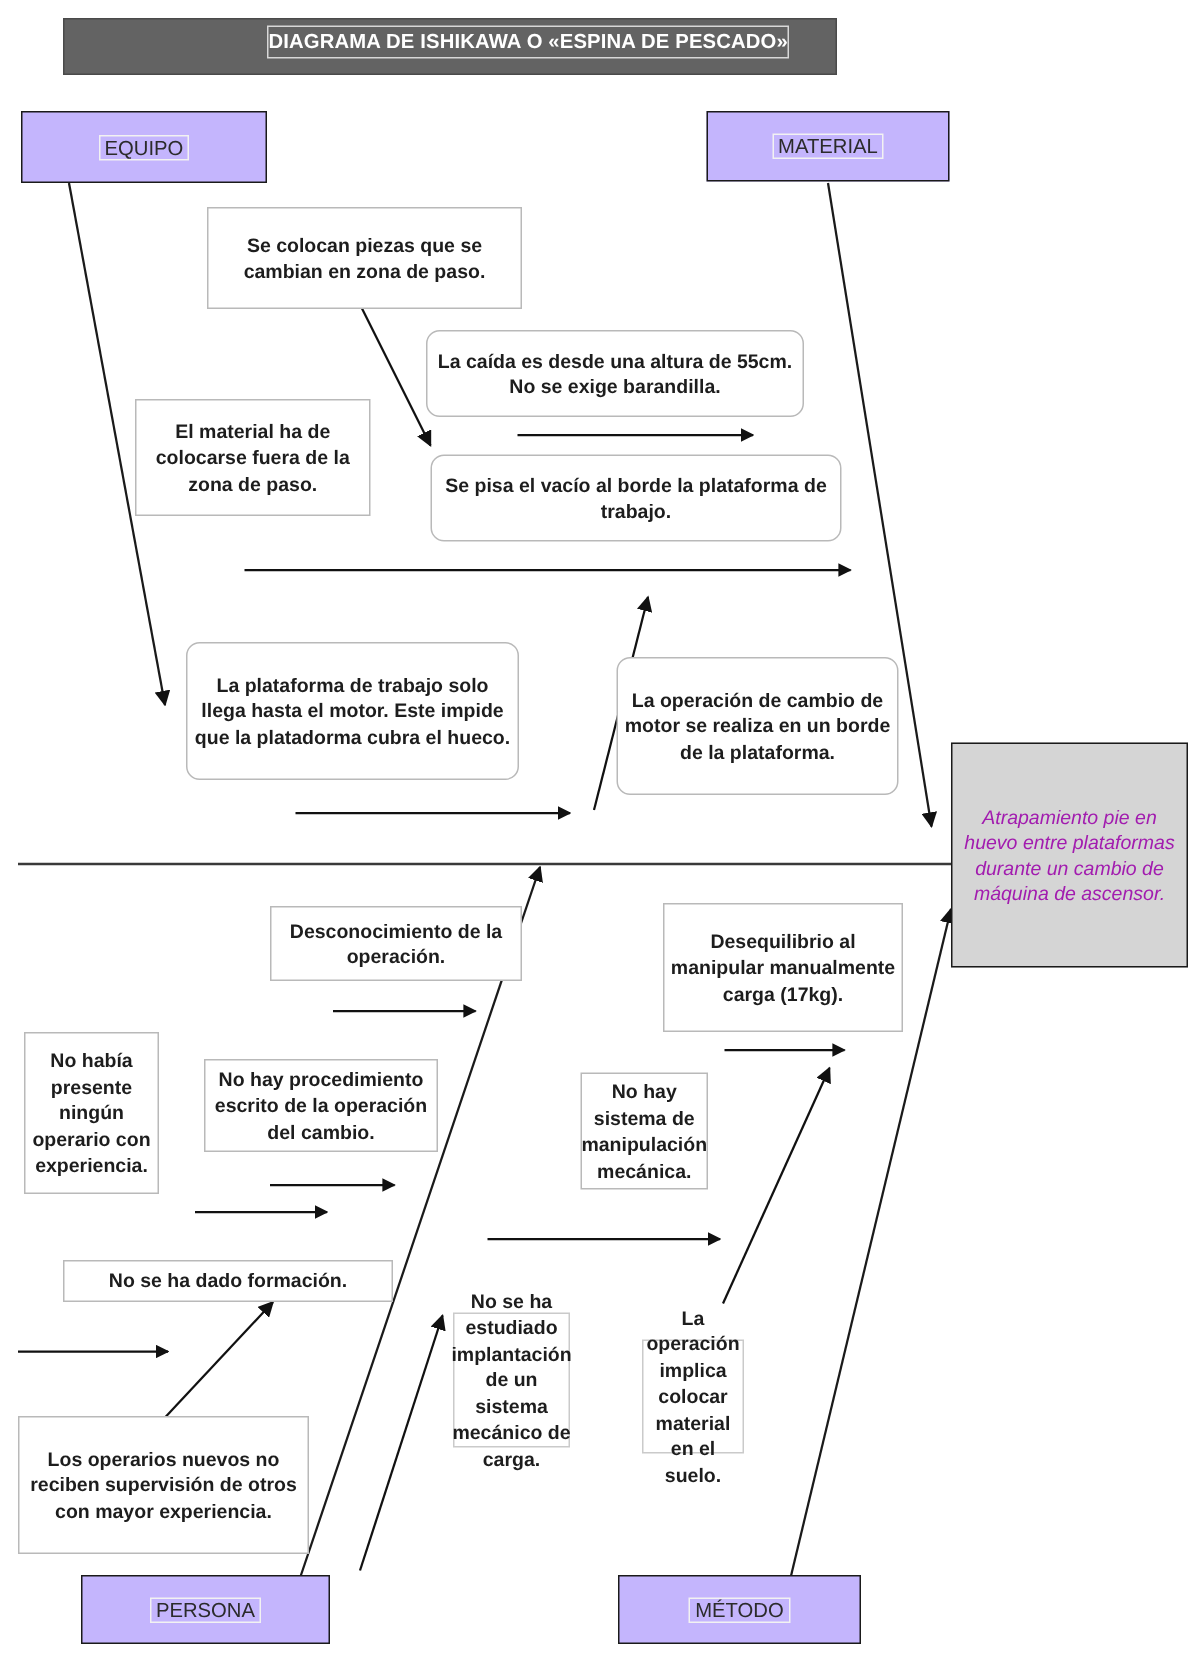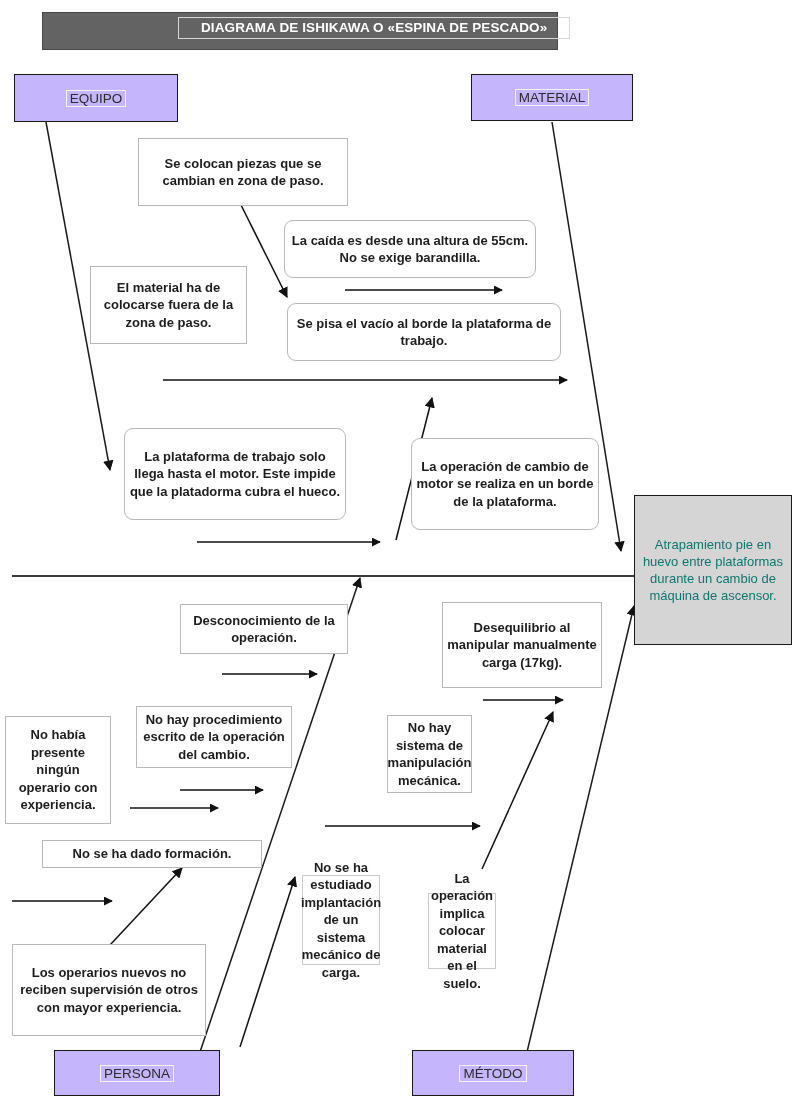--- a/index.html
+++ b/index.html
@@ -21,21 +21,21 @@
   .title-banner {
     position: absolute;
     left: 42px; top: 12px;
     width: 516px; height: 38px;
     background: #636363;
     border: 1px solid #4a4a4a;
   }
   .title-plate {
     position: absolute;
     left: 178px; top: 17px;
-    padding: 2px 22px;
+    padding: 2px 0;
     background: transparent;
     border: 1px solid #d8d8d8;
     color: #ffffff;
     font-size: 13.5px;
     font-weight: bold;
     letter-spacing: 0.1px;
     white-space: nowrap;
     line-height: 16px;
   }
 
@@ -60,22 +60,23 @@
   .effect-box {
     position: absolute;
     background: #d5d5d5;
     border: 1.4px solid #1a1a1a;
     display: flex;
     align-items: center;
     justify-content: center;
     text-align: center;
     font-size: 13px;
     line-height: 17px;
-    color: #0f766e;
+    color: #a21caf;
     padding: 4px 6px;
+    font-style: italic;
   }
 
   
   .cbox {
     position: absolute;
     background: #ffffff;
     border: 1px solid #b9b9b9;
     text-align: center;
     font-size: 13px;
     line-height: 17.5px;
@@ -232,21 +233,21 @@
   </div>
 
   <div class="cbox round" style="left:411px; top:438px; width:188px; height:92px;">
     <span>La operación de cambio de motor se realiza en un borde de la plataforma.</span>
   </div>
 
   <div class="cbox" style="left:180px; top:604px; width:168px; height:50px;">
     <span>Desconocimiento de la operación.</span>
   </div>
 
-  <div class="cbox" style="left:5px; top:688px; width:106px; height:108px;margin-top:28px;">
+  <div class="cbox" style="left:16px; top:688px; width:90px; height:108px;">
     <span>No había presente ningún operario con experiencia.</span>
   </div>
 
   <div class="cbox" style="left:136px; top:706px; width:156px; height:62px;">
     <span>No hay procedimiento escrito de la operación del cambio.</span>
   </div>
 
   <div class="cbox" style="left:42px; top:840px; width:220px; height:28px;">
     <span>No se ha dado formación.</span>
   </div>

